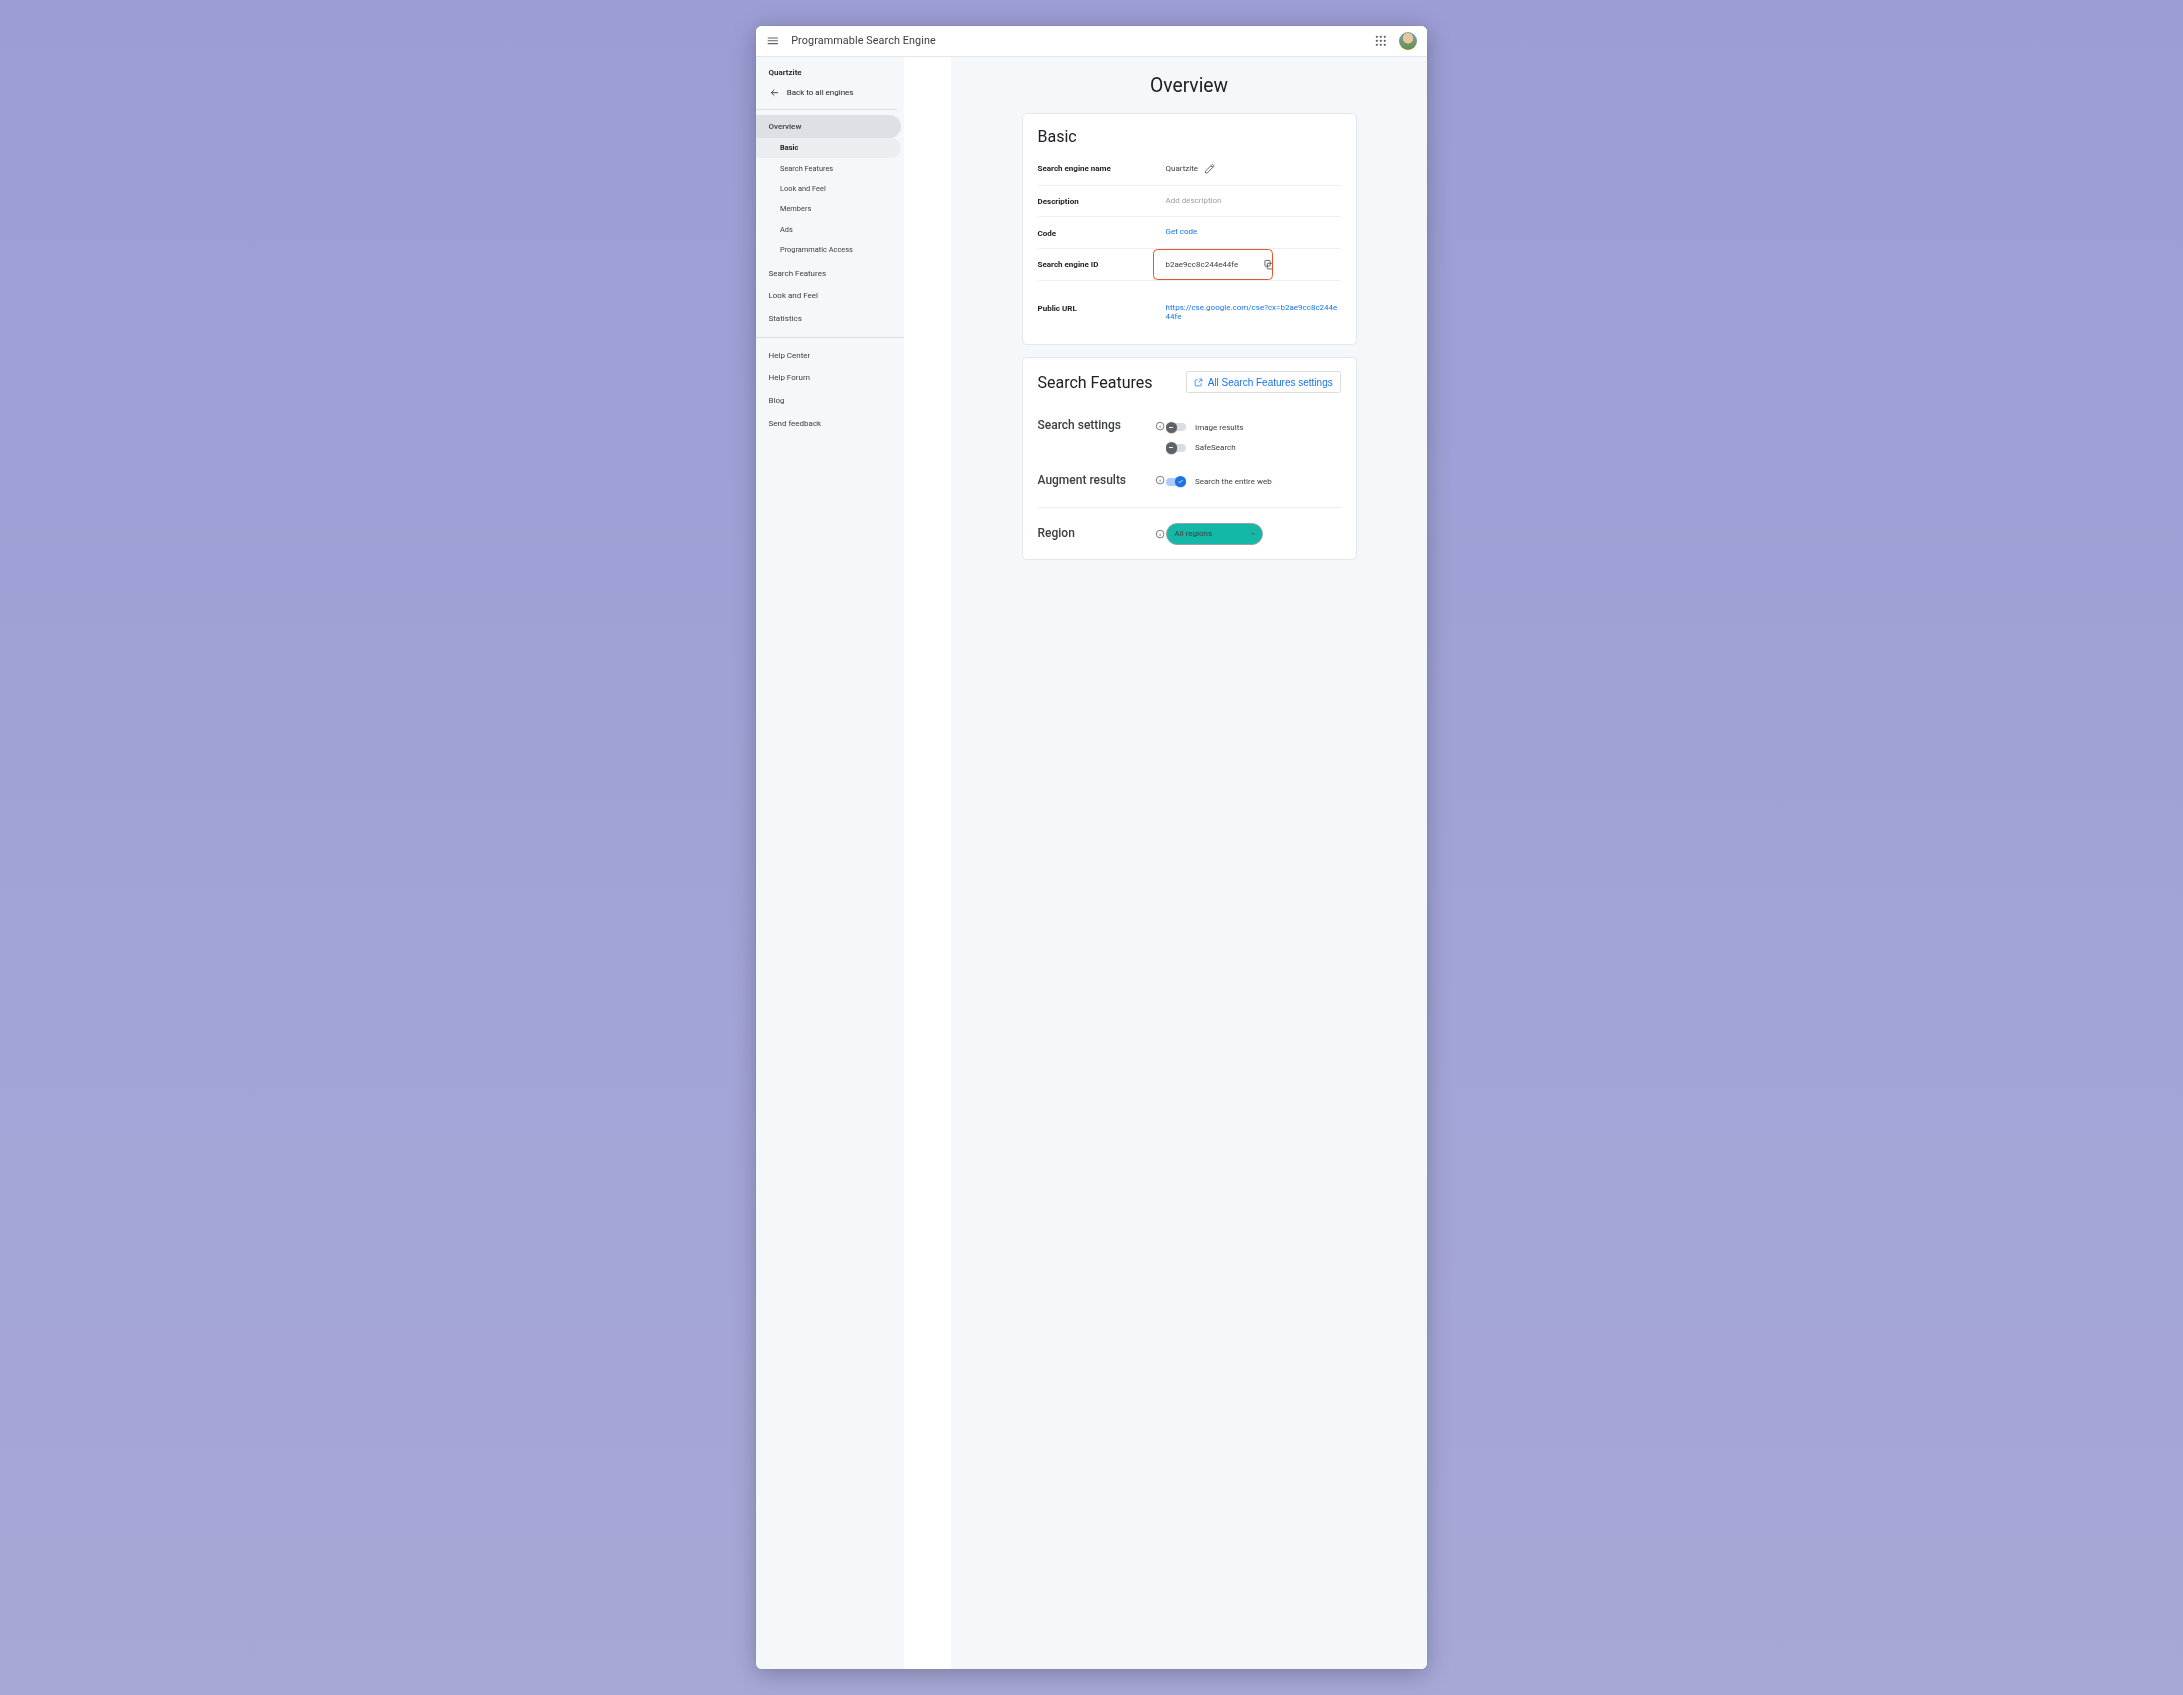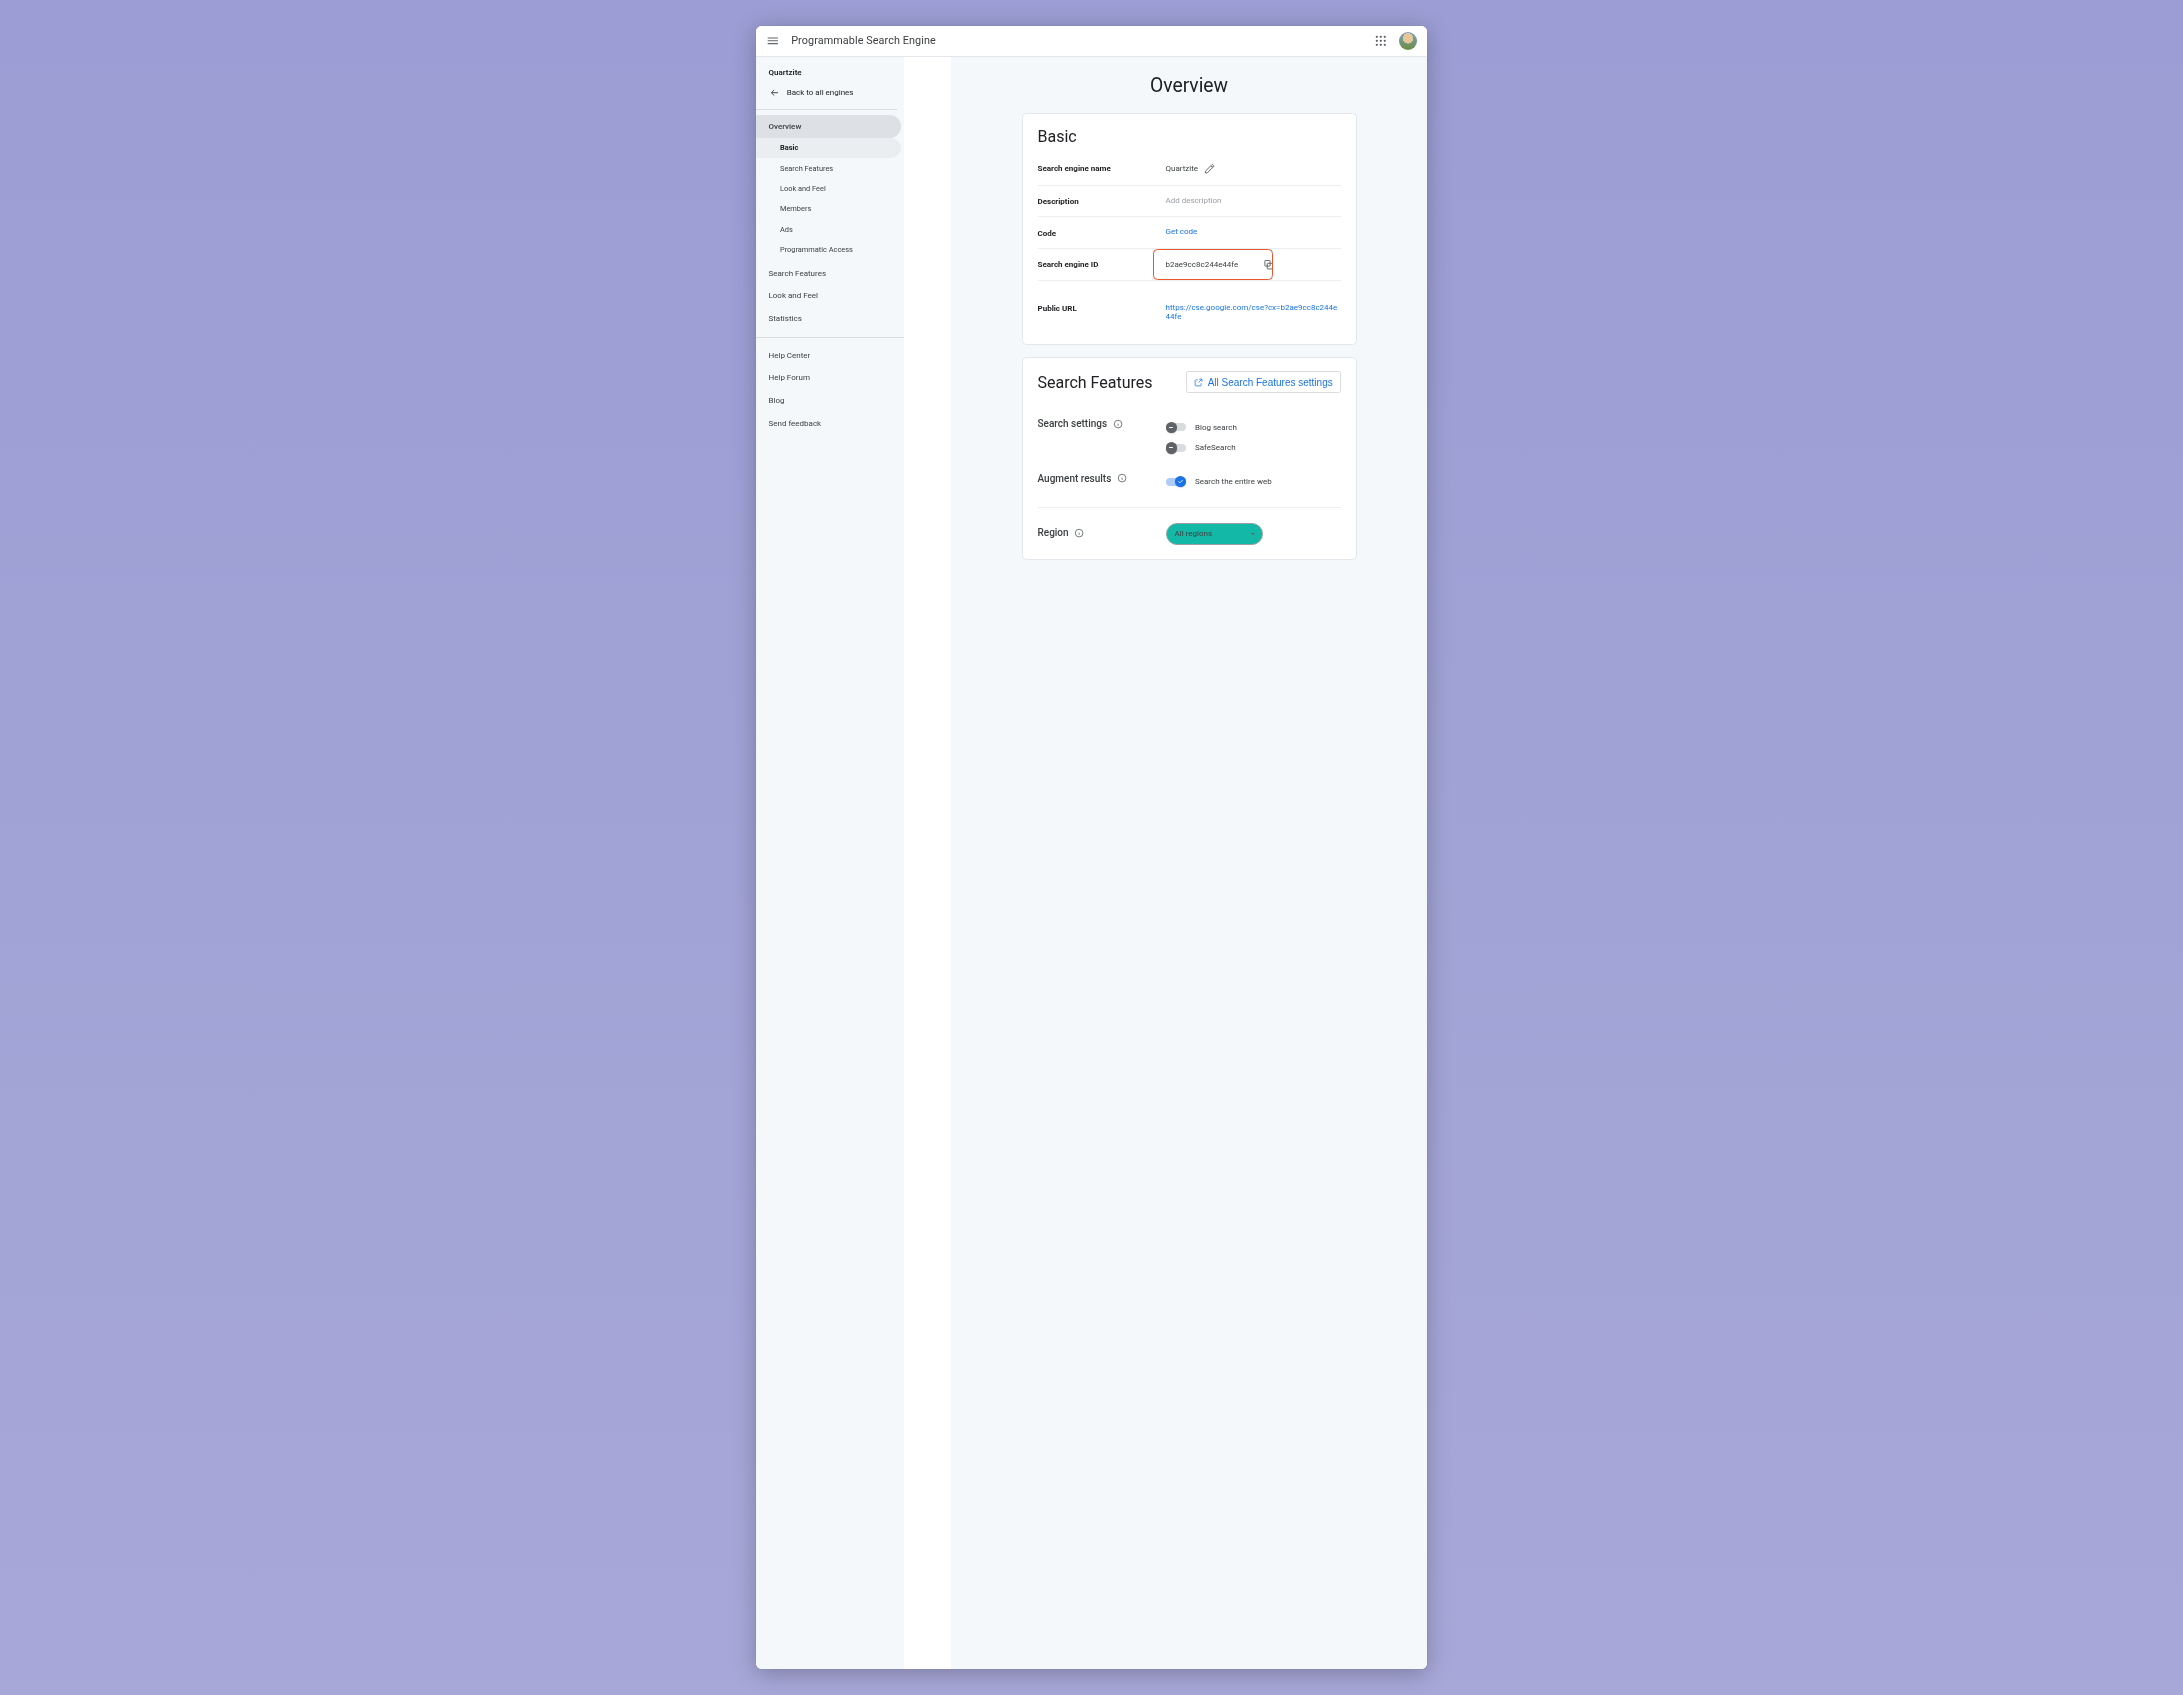--- a/index.html
+++ b/index.html
@@ -169,27 +169,28 @@
   .highlight-box {
     position:absolute;
     left:-12.5px; right:68px; top:-10.2px; bottom:-10.2px;
     border:1.7px solid #e8542c;
     border-radius:4.5px;
     pointer-events:none;
   }
   .hl-wrap{position:relative;}
   
   .sf-subhead {
-    font-size:10px;
+    font-size:12px;
     font-weight:500;
     color:#3c4043;
     display:flex;
     align-items:center;
     gap:5.7px;
     margin-bottom:3.4px;
+    justify-content:space-between;
   }
   .info-ic{width:10.2px;height:10.2px;color:#5f6368;cursor:pointer;}
   .info-ic svg{width:100%;height:100%;}
   .toggle-row{display:flex;align-items:center;gap:9px;padding:4.5px 0;font-size:8px;color:#3c4043;}
   @media (max-width:569px){.toggle-cluster{margin-left:0;}}
   .switch{width:20.5px;height:11.4px;position:relative;flex-shrink:0;}
   .switch-track{position:absolute;inset:1.7px 0;height:8px;border-radius:8px;background:#dadce0;}
   .switch-knob{position:absolute;top:0;left:0;width:11.4px;height:11.4px;border-radius:50%;background:#5f6368;box-shadow:0 0.6px 1.1px rgba(0,0,0,.3);display:flex;align-items:center;justify-content:center;}
   .switch.off .switch-knob::after{content:"";width:4.5px;height:1.1px;background:#fff;border-radius:0.6px;}
   .switch.on .switch-track{background:#aecbfa;}
@@ -346,21 +347,21 @@
                   <path d="M12 11v5M12 8h.01"></path>
                 </svg>
             </span>
           </div>
           <div style="flex:1;">
             <div class="toggle-row">
               <div class="switch off">
                 <div class="switch-track"></div>
                   <div class="switch-knob"></div>
               </div>
-              <span>Blog search</span>
+              <span>Image results</span>
             </div>
             <div class="toggle-row">
               <div class="switch off">
                 <div class="switch-track"></div>
                   <div class="switch-knob"></div>
               </div>
               <span>SafeSearch</span>
             </div>
           </div>
         </div>

